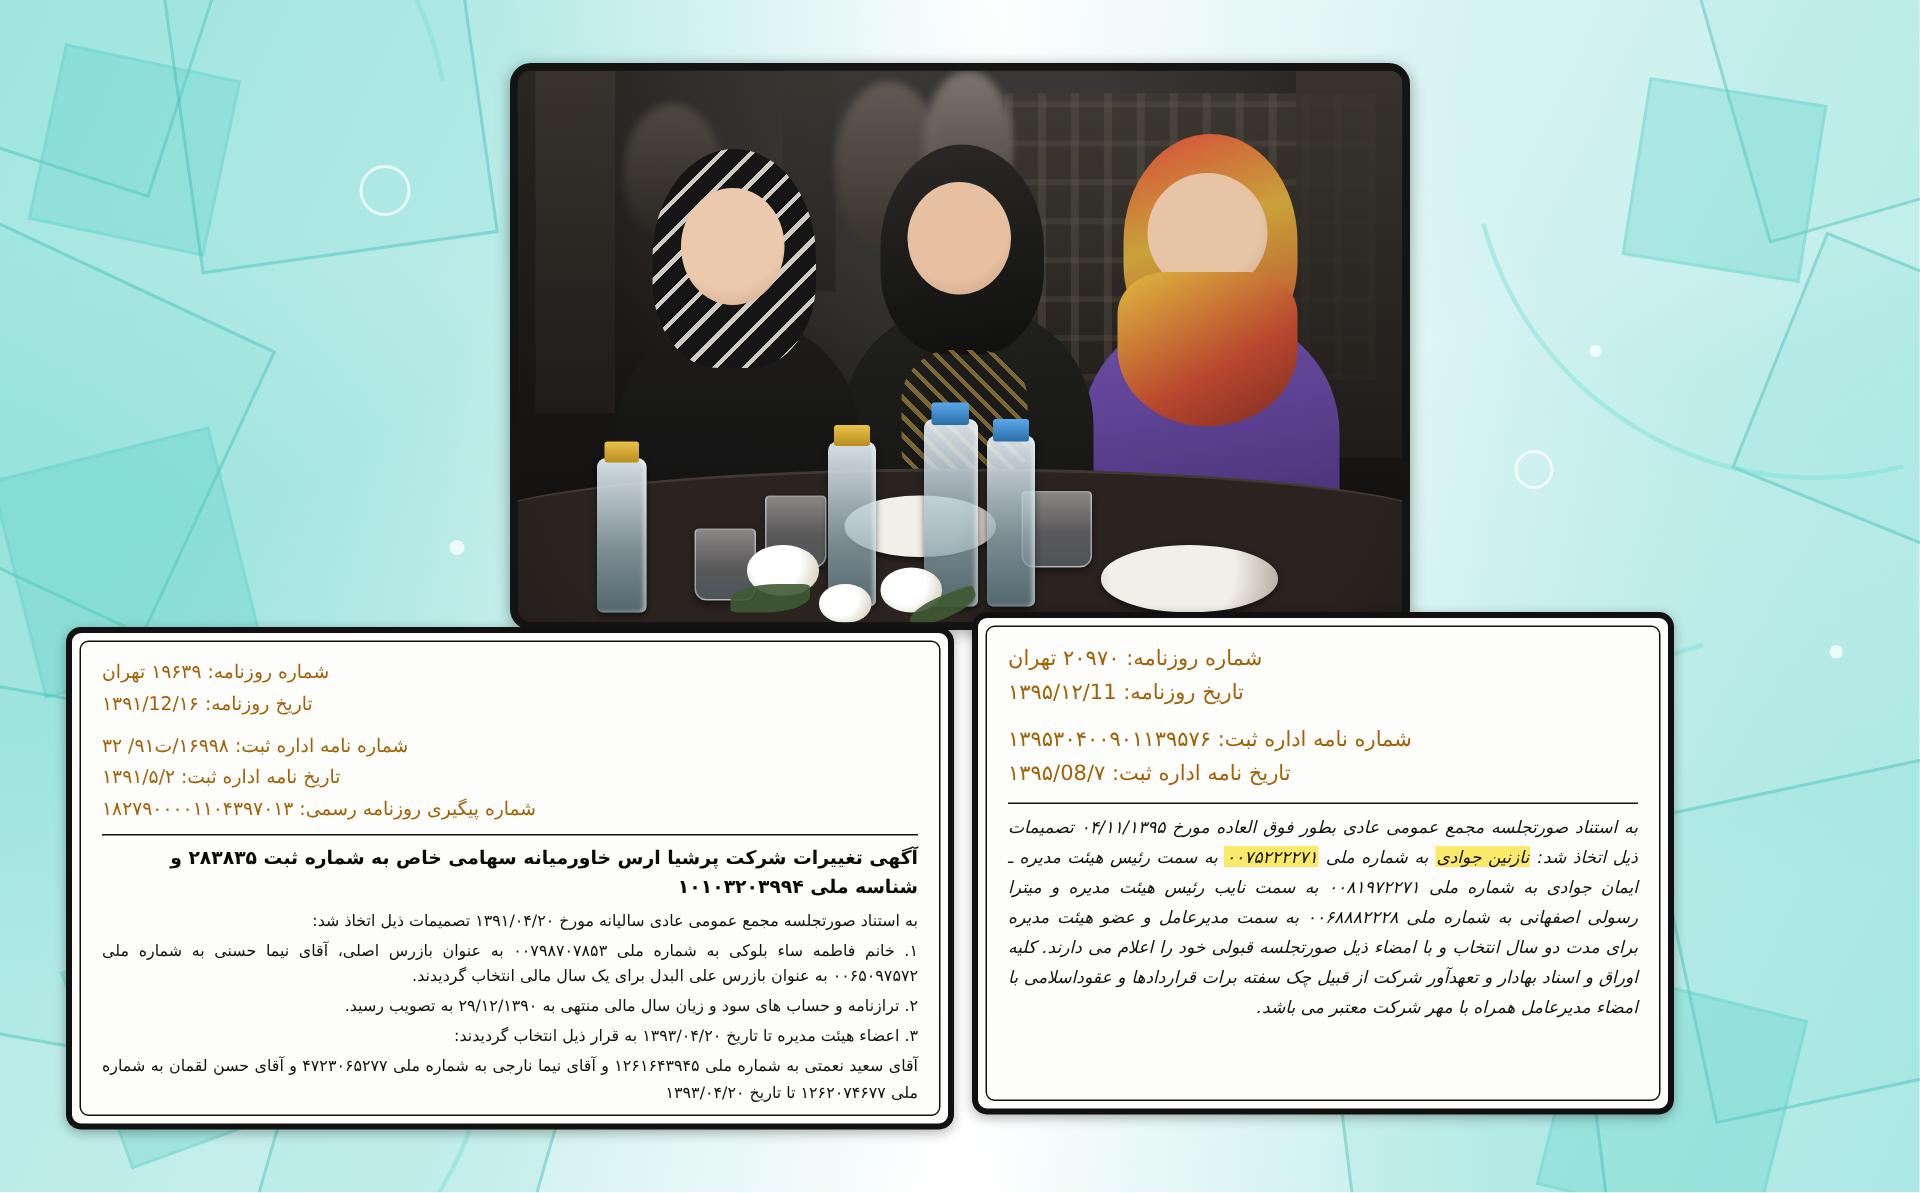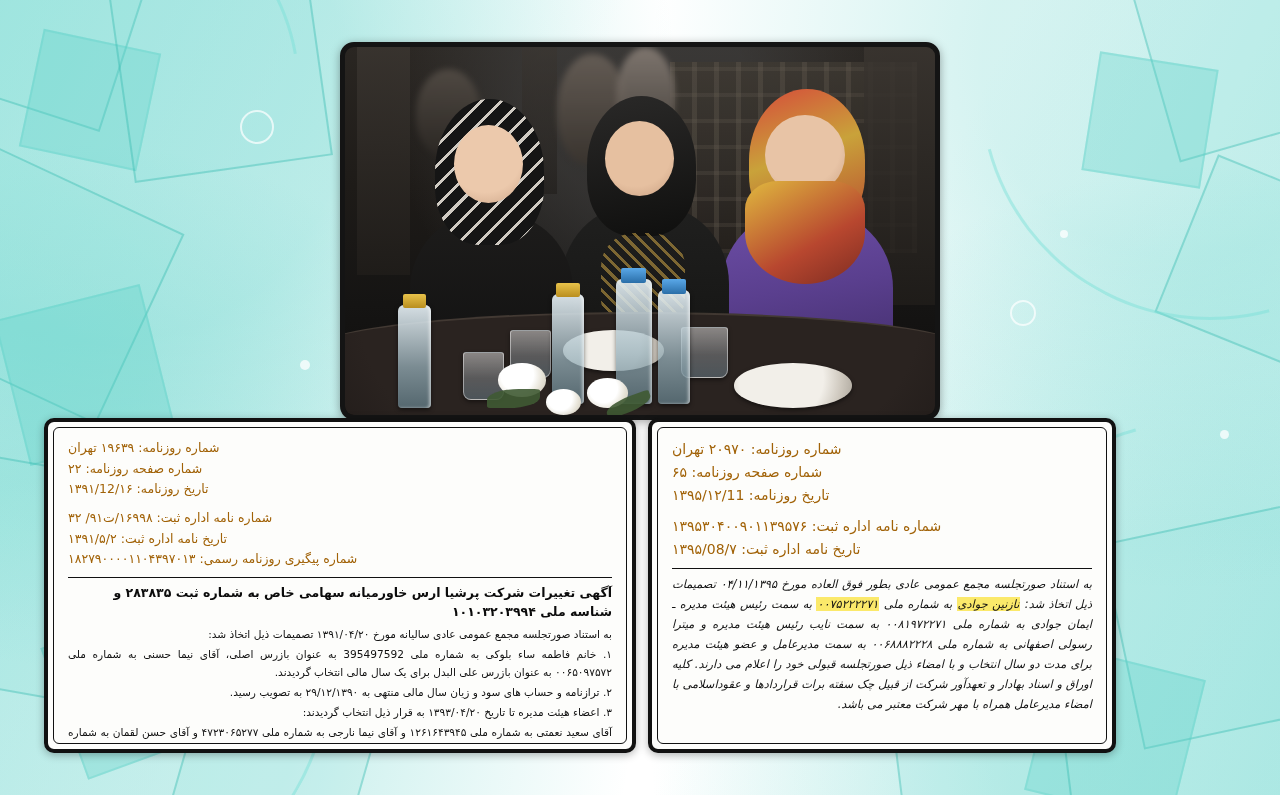--- a/index.html
+++ b/index.html
@@ -156,21 +156,21 @@
     box-shadow: 0 2px 8px rgba(0,0,0,0.3);
   }
   .doc-inner {
     position: absolute; inset: 5px;
     border: 1px solid #111;
     border-radius: 6px;
     padding: 10px 14px 8px 14px;
     overflow: hidden;
   }
   .doc-left  { left: 44px;  top: 418px; width: 592px; height: 335px; }
-  .doc-right { left: 648px; top: 418px; width: 468px; height: 335px; }
+  .doc-right { left: 648px; top: 408px; width: 468px; height: 335px; }
 
   .meta {
     text-align: left;
     font-size: 12.5px;
     line-height: 1.65;
     color: #a16207;
     font-weight: 400;
     letter-spacing: 0;
   }
   .meta .row { white-space: nowrap; }
@@ -296,22 +296,20 @@
     <div class="ph-leaf" style="left:44%; top:95%; width:8%;  height:4%; transform:rotate(-20deg);"></div>
   </div>
 </div>
 
 <div class="doc doc-right">
   <div class="doc-inner">
 
     <div class="meta big">
       <div class="row"><span>شماره روزنامه:</span>
         <span>۲۰۹۷۰ تهران</span></div>
-      <div class="row"><span>شماره صفحه روزنامه:</span>
-        <span>۶۵</span></div>
       <div class="row"><span>تاریخ روزنامه:</span>
         <span>۱۳۹۵/۱۲/11</span></div>
       <div class="meta-gap"></div>
       <div class="row"><span>شماره نامه اداره ثبت:</span>
         <span>۱۳۹۵۳۰۴۰۰۹۰۱۱۳۹۵۷۶</span></div>
       <div class="row"><span>تاریخ نامه اداره ثبت:</span>
         <span>۱۳۹۵/08/۷</span></div>
     </div>
 
     <hr class="hr-dark">
@@ -332,40 +330,38 @@
 
   </div>
 </div>
 
 <div class="doc doc-left">
   <div class="doc-inner">
 
     <div class="meta">
       <div class="row"><span>شماره روزنامه:</span>
         <span>۱۹۶۳۹ تهران</span></div>
-      <div class="row"><span>شماره صفحه روزنامه:</span>
-        <span>۲۲</span></div>
       <div class="row"><span>تاریخ روزنامه:</span>
         <span>۱۳۹۱/12/۱۶</span></div>
       <div class="meta-gap"></div>
       <div class="row"><span>شماره نامه اداره ثبت:</span>
         <span>۱۶۹۹۸/ت۹۱/ ۳۲</span></div>
       <div class="row"><span>تاریخ نامه اداره ثبت:</span>
         <span>۱۳۹۱/۵/۲</span></div>
       <div class="row"><span>شماره پیگیری روزنامه رسمی:</span>
         <span>۱۸۲۷۹۰۰۰۰۱۱۰۴۳۹۷۰۱۳</span></div>
     </div>
 
     <hr class="hr-dark">
 
     <div class="doc-title">آگهی تغییرات شرکت پرشیا ارس خاورمیانه سهامی خاص به شماره ثبت ۲۸۳۸۳۵ و شناسه ملی ۱۰۱۰۳۲۰۳۹۹۴</div>
 
     <div class="body-txt">
       <p>به استناد صورتجلسه مجمع عمومی عادی سالیانه مورخ ۱۳۹۱/۰۴/۲۰ تصمیمات ذیل اتخاذ شد:</p>
-      <p>۱. خانم فاطمه ساء بلوکی به شماره ملی 395497592 به عنوان بازرس اصلی، آقای نیما حسنی به شماره ملی ۰۰۶۵۰۹۷۵۷۲ به عنوان بازرس علی البدل برای یک سال مالی انتخاب گردیدند.</p>
+      <p>۱. خانم فاطمه ساء بلوکی به شماره ملی ۰۰۷۹۸۷۰۷۸۵۳ به عنوان بازرس اصلی، آقای نیما حسنی به شماره ملی ۰۰۶۵۰۹۷۵۷۲ به عنوان بازرس علی البدل برای یک سال مالی انتخاب گردیدند.</p>
       <p>۲. ترازنامه و حساب های سود و زیان سال مالی منتهی به ۲۹/۱۲/۱۳۹۰ به تصویب رسید.</p>
       <p>۳. اعضاء هیئت مدیره تا تاریخ ۱۳۹۳/۰۴/۲۰ به قرار ذیل انتخاب گردیدند:</p>
       <p>آقای سعید نعمتی به شماره ملی ۱۲۶۱۶۴۳۹۴۵ و آقای نیما نارجی به شماره ملی ۴۷۲۳۰۶۵۲۷۷ و آقای حسن لقمان به شماره ملی ۱۲۶۲۰۷۴۶۷۷ تا تاریخ ۱۳۹۳/۰۴/۲۰</p>
 
     </div>
 
   </div>
 </div>
 
 </body></html>

